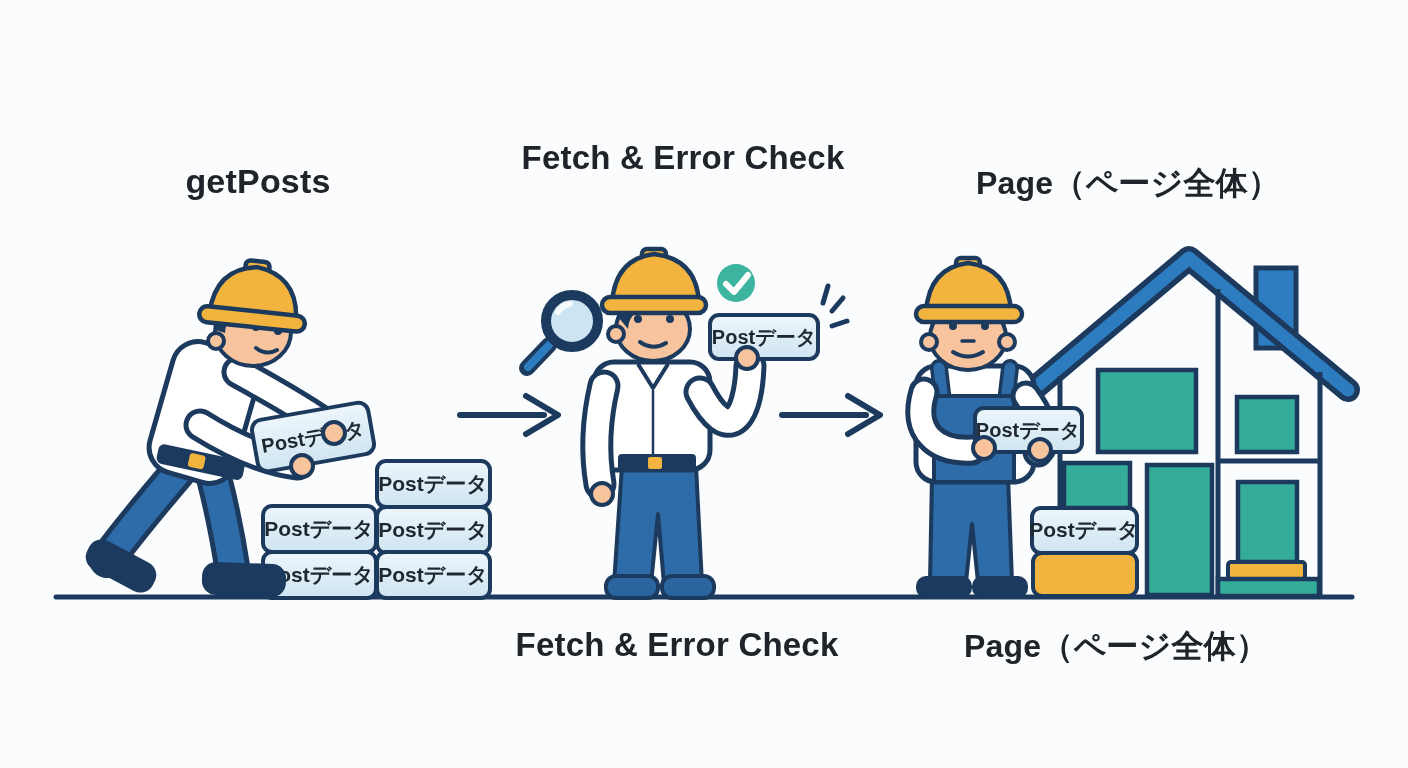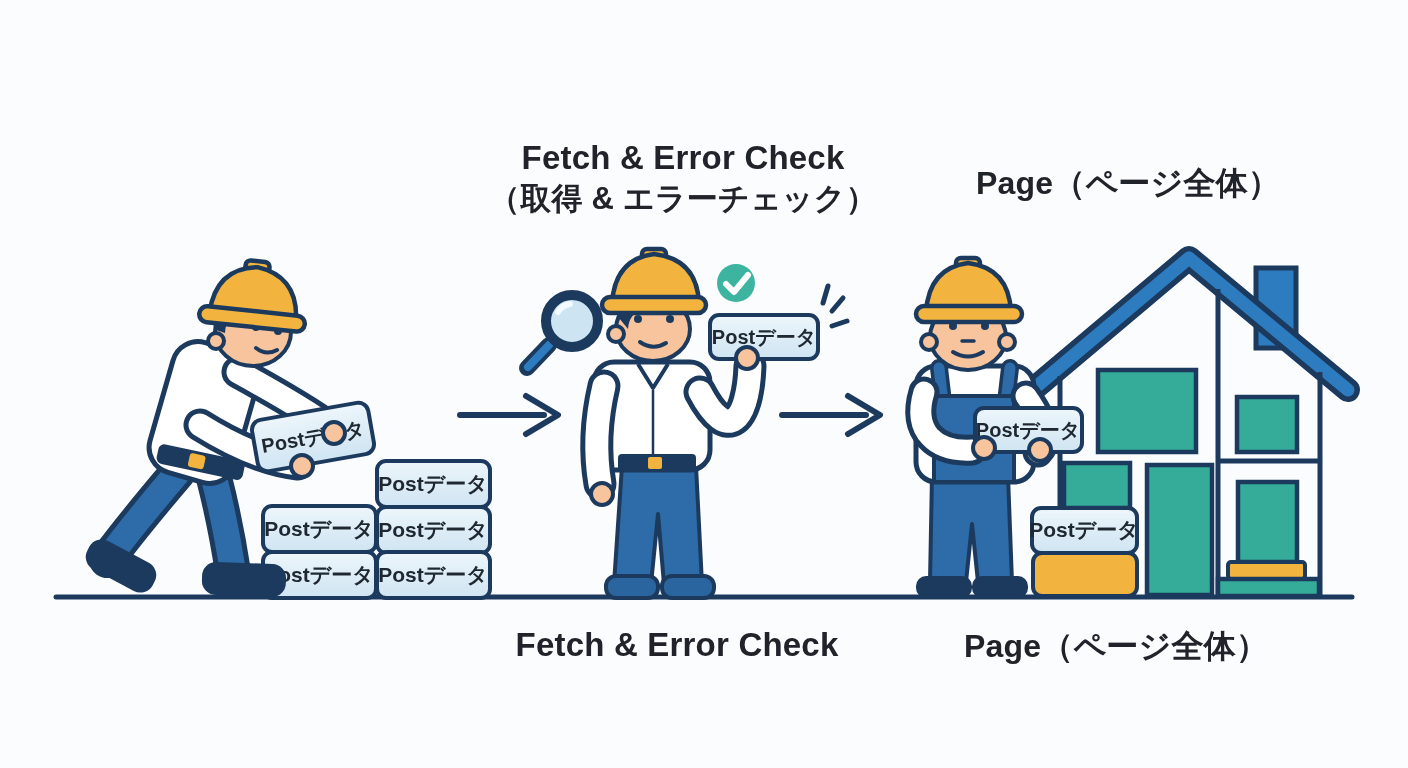--- a/index.html
+++ b/index.html
@@ -27,22 +27,22 @@
   .btxt{fill:#1f2730;font-weight:700;font-size:21px;text-anchor:middle;
     font-family:"Liberation Sans","DejaVu Sans",sans-serif;}
   .stxt{fill:#1f2730;font-weight:700;font-size:20px;text-anchor:middle;
     font-family:"Liberation Sans","DejaVu Sans",sans-serif;}
 </style>
 </head>
 <body>
 
 <div id="canvas">
 
+  <div class="title" style="left:258px;top:163px;font-size:34px">getPosts</div>
   <div class="title" style="left:683px;top:140px;font-size:33px">Fetch &amp; Error Check</div>
-  <div class="title" style="left:683px;top:182px;font-size:31px">（取得 &amp; エラーチェック）</div>
   <div class="title" style="left:1128px;top:166px;font-size:32px">Page（ページ全体）</div>
   <div class="title" style="left:677px;top:627px;font-size:33px">Fetch &amp; Error Check</div>
   <div class="title" style="left:1116px;top:629px;font-size:32px">Page（ページ全体）</div>
 
   <svg id="art" width="1408" height="768" viewBox="0 0 1408 768">
     <defs>
       <linearGradient id="gBlock" x1="0" y1="0" x2="0" y2="1">
         <stop offset="0" stop-color="#edf6fb"></stop>
         <stop offset="1" stop-color="#cfe4f2"></stop>
       </linearGradient>

